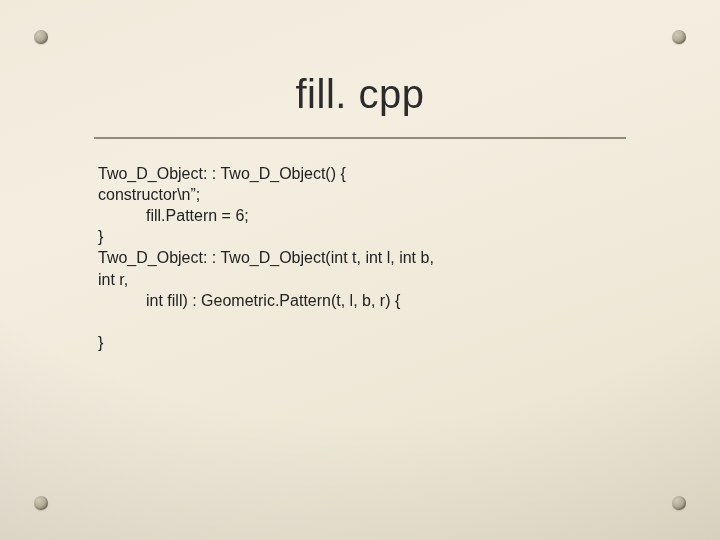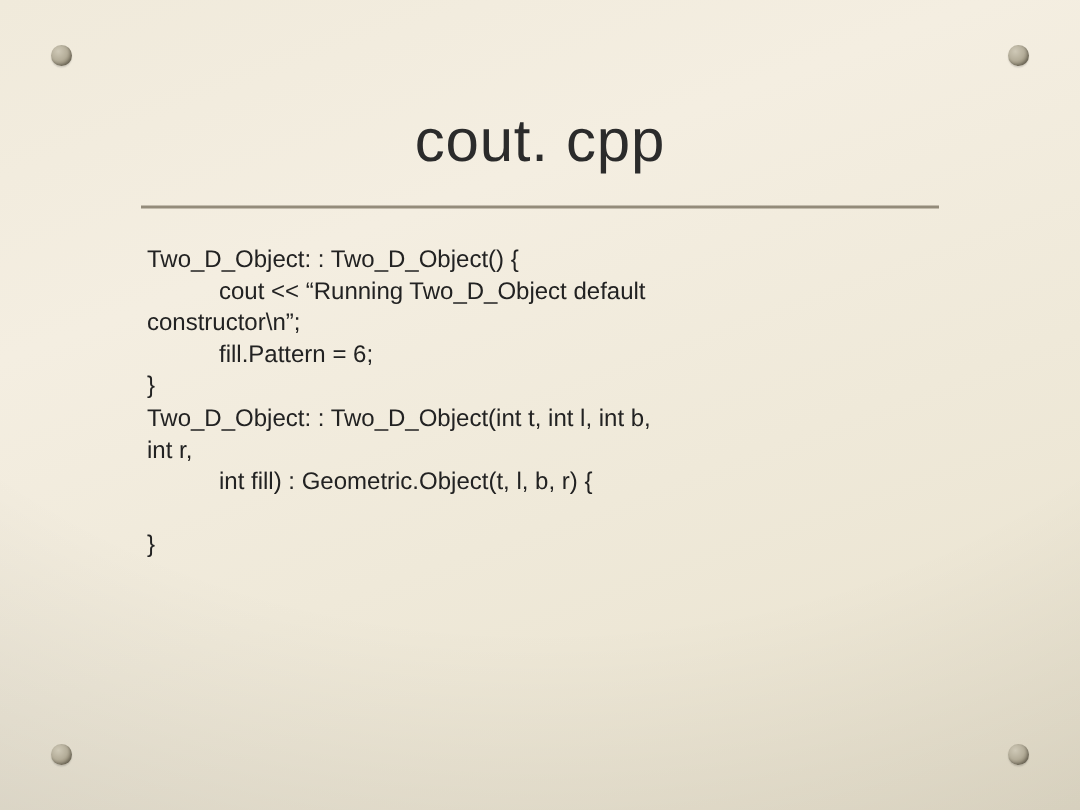--- a/index.html
+++ b/index.html
@@ -71,25 +71,25 @@
 </head>
 <body>
 
 <div class="slide">
 
   <div class="corner-dot tl"></div>
   <div class="corner-dot tr"></div>
   <div class="corner-dot bl"></div>
   <div class="corner-dot br"></div>
 
-  <div class="title">cout. cpp</div>
+  <div class="title">fill. cpp</div>
 
   <hr class="rule">
 
   <div class="code-block"><span>Two_D_Object: : Two_D_Object() {</span>
-<span class="indent">cout &lt;&lt; “Running Two_D_Object default</span><span>constructor\n”;</span>
+<span>constructor\n”;</span>
 <span class="indent">fill.Pattern = 6;</span><span>}</span>
 <span>Two_D_Object: : Two_D_Object(int t, int l, int b,</span>
 <span>int r,</span>
-<span class="indent">int fill) : Geometric.Object(t, l, b, r) {</span>
+<span class="indent">int fill) : Geometric.Pattern(t, l, b, r) {</span>
 <span>}</span></div>
 
 </div>
 
 </body></html>

